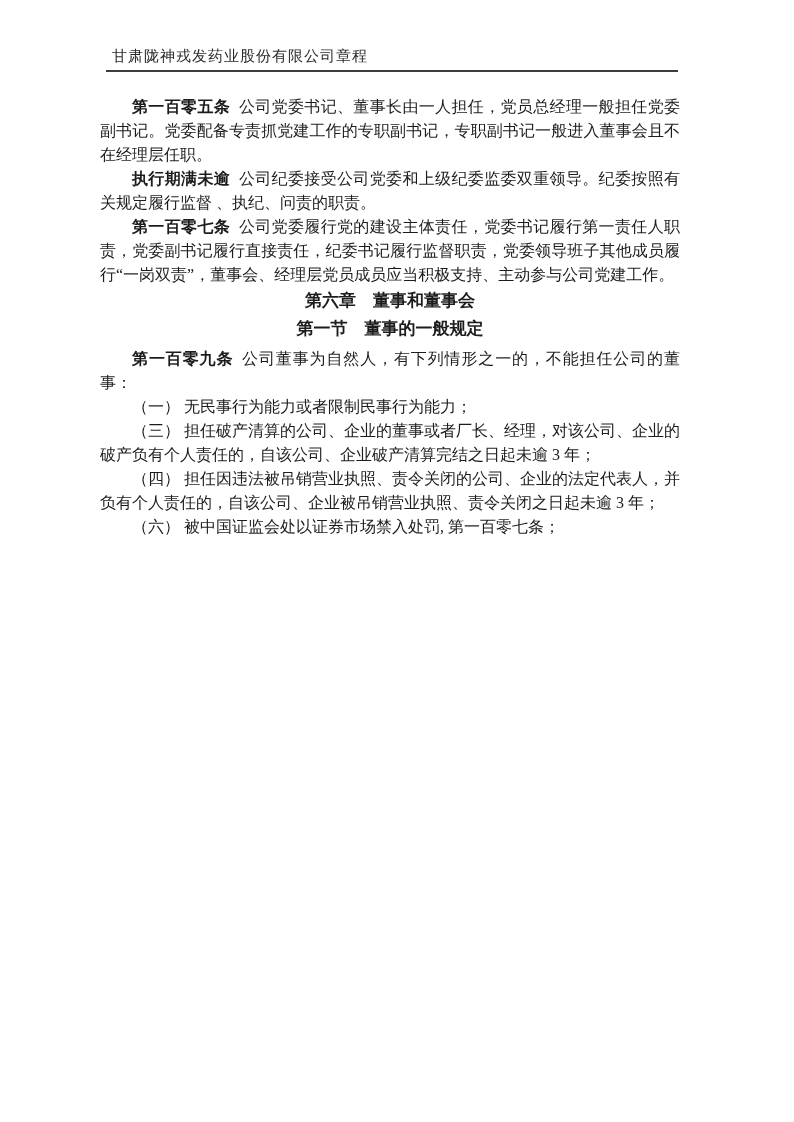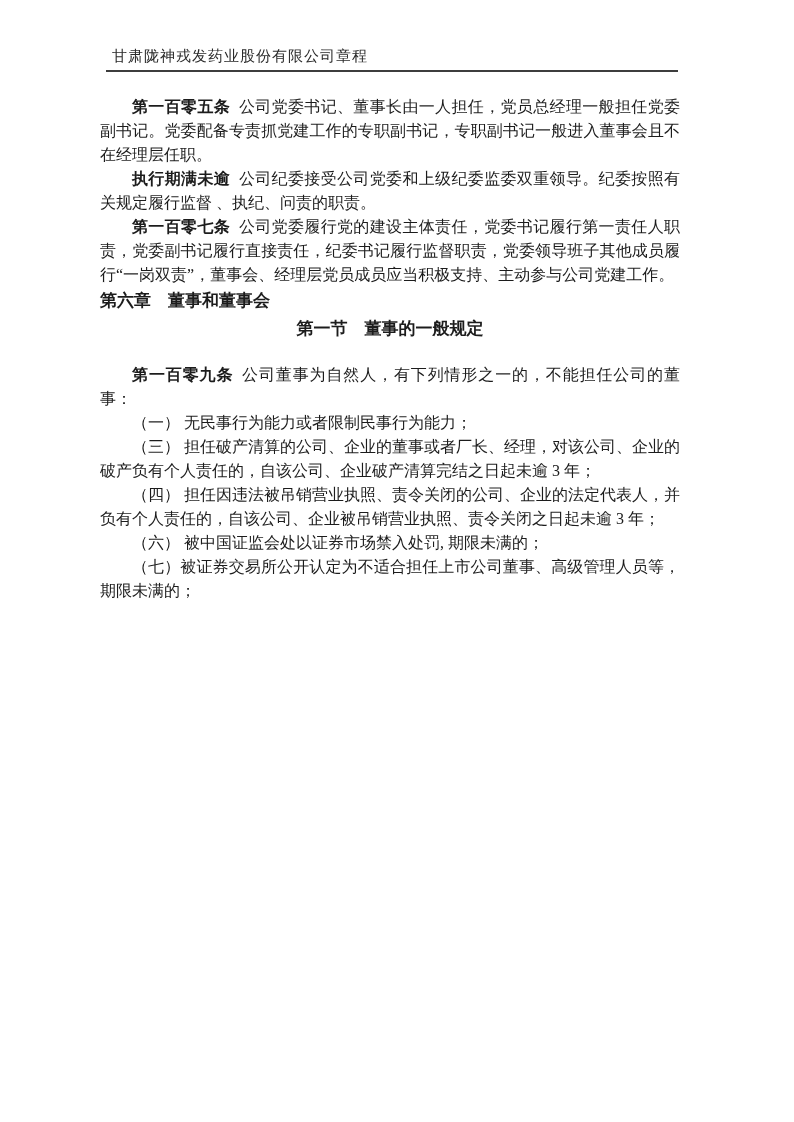--- a/index.html
+++ b/index.html
@@ -43,33 +43,34 @@
   .para {
     margin: 0;
     text-indent: 32px;
   }
   .term {
     font-weight: bold;
     margin-right: 0.55em;
   }
   .chapter-heading {
     margin: 2px 0 0 0;
+    text-align: center;
     text-indent: 0;
     font-weight: bold;
     font-size: 17px;
   }
   .section-heading {
     margin: 4px 0 0 0;
     text-align: center;
     text-indent: 0;
     font-weight: bold;
     font-size: 17px;
   }
   .article-after-heading {
-    margin-top: 22px;
+    margin-top: 6px;
   }
   .page-number {
     position: absolute;
     left: 0;
     top: 1036px;
     width: 794px;
     text-align: right;
     font-size: 18px;
     color: #3b82f6;
   }
@@ -102,20 +103,19 @@
 
     <p class="para section-heading">第一节　董事的一般规定</p>
 
     <p class="para article-after-heading">
       <span class="term">第一百零九条</span><span>公司董事为自然人，有下列情形之一的，不能担任公司的董事：</span>
     </p>
 
     <p class="para">（一） 无民事行为能力或者限制民事行为能力；</p>
     <p class="para">（三） 担任破产清算的公司、企业的董事或者厂长、经理，对该公司、企业的破产负有个人责任的，自该公司、企业破产清算完结之日起未逾 3 年；</p>
     <p class="para">（四） 担任因违法被吊销营业执照、责令关闭的公司、企业的法定代表人，并负有个人责任的，自该公司、企业被吊销营业执照、责令关闭之日起未逾 3 年；</p>
-    <p class="para">（六） 被中国证监会处以证券市场禁入处罚, 期限未满的；</p>
-    <p class="para">（七）被证券交易所公开认定为不适合担任上市公司董事、高级管理人员等，期限未满的；</p>
+    <p class="para">（六） 被中国证监会处以证券市场禁入处罚, 第一百零七条；</p>
 
   </div>
 
   <div class="page-number">23</div>
 
 </div>
 
 </body></html>

